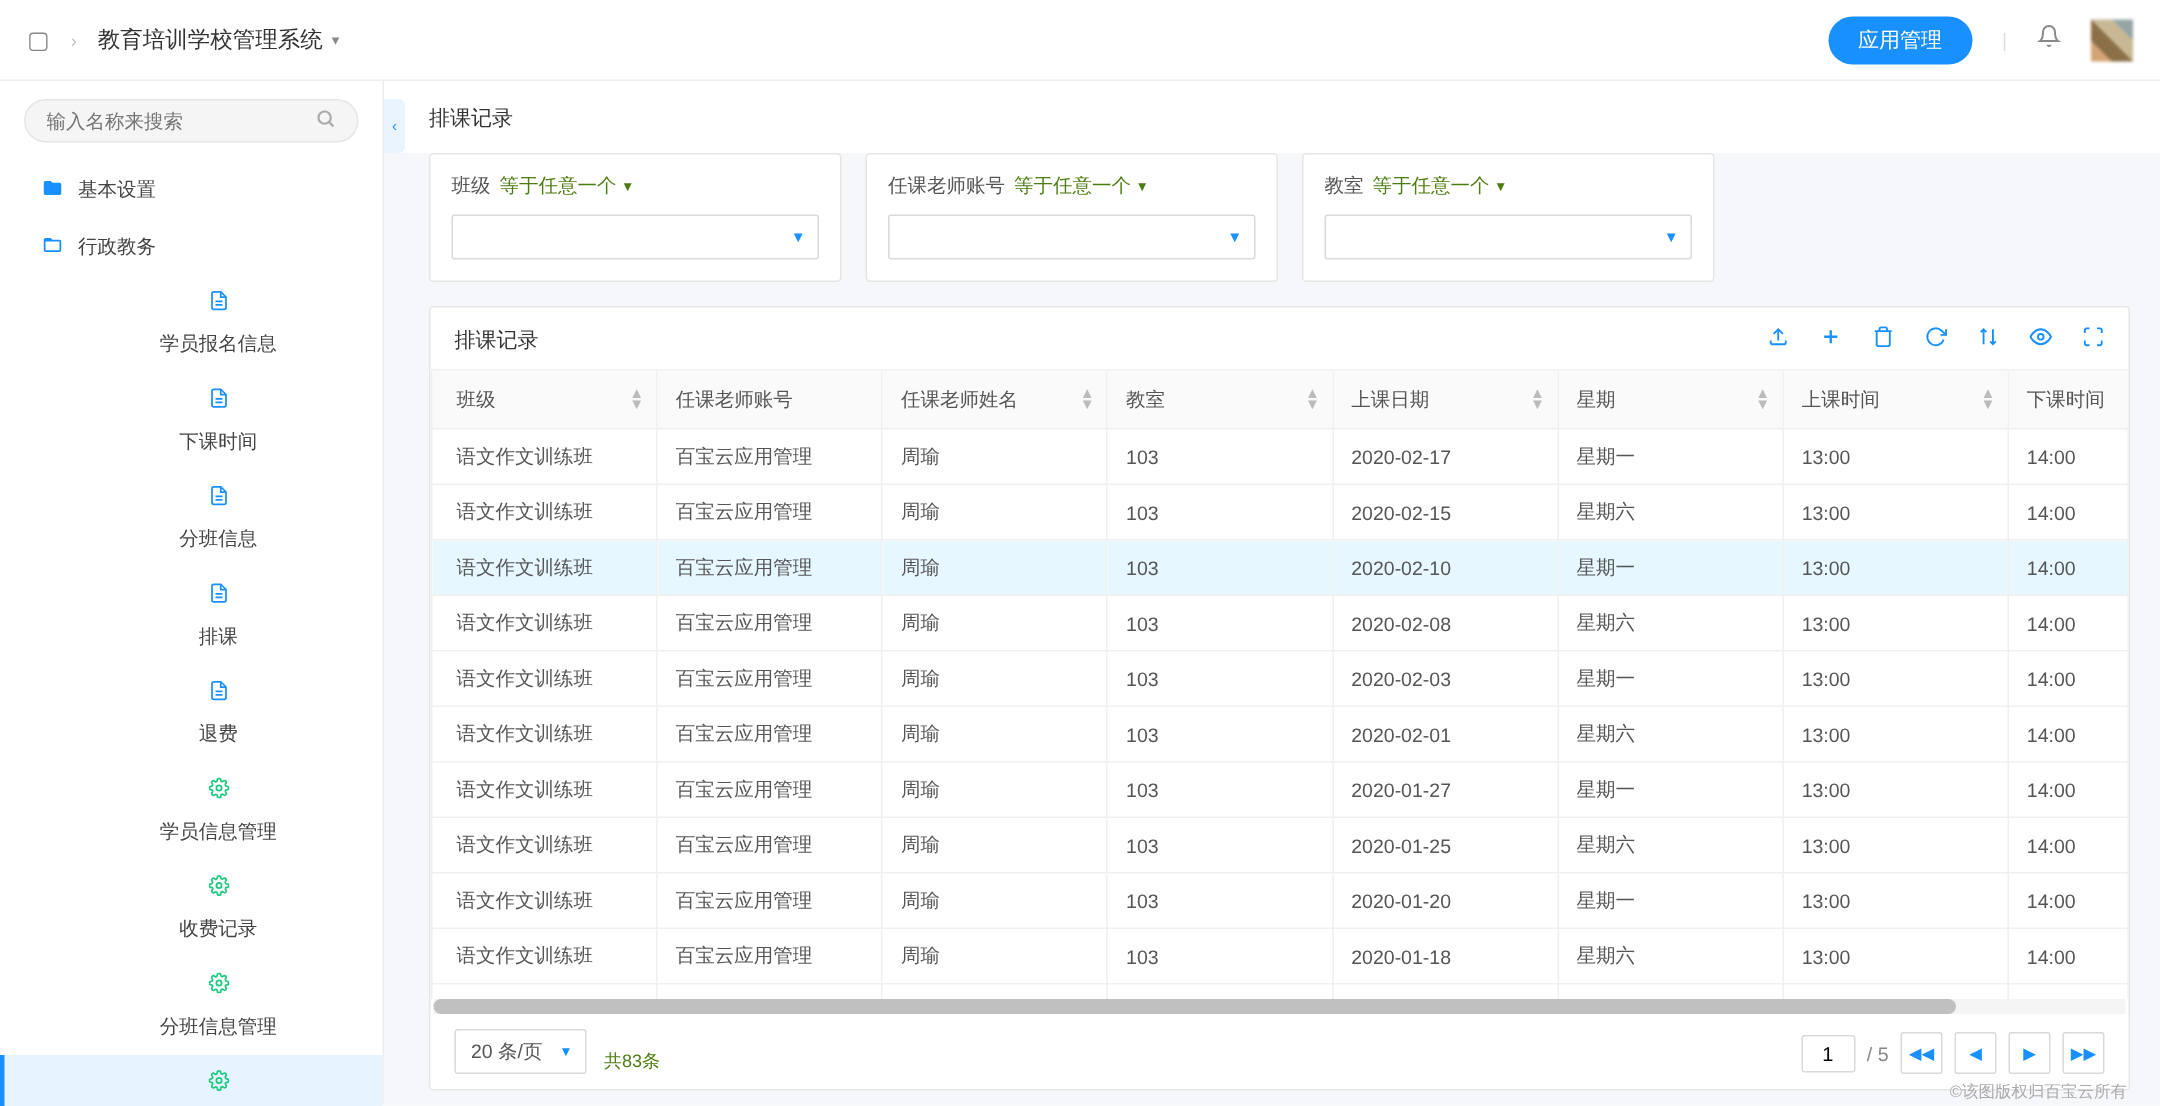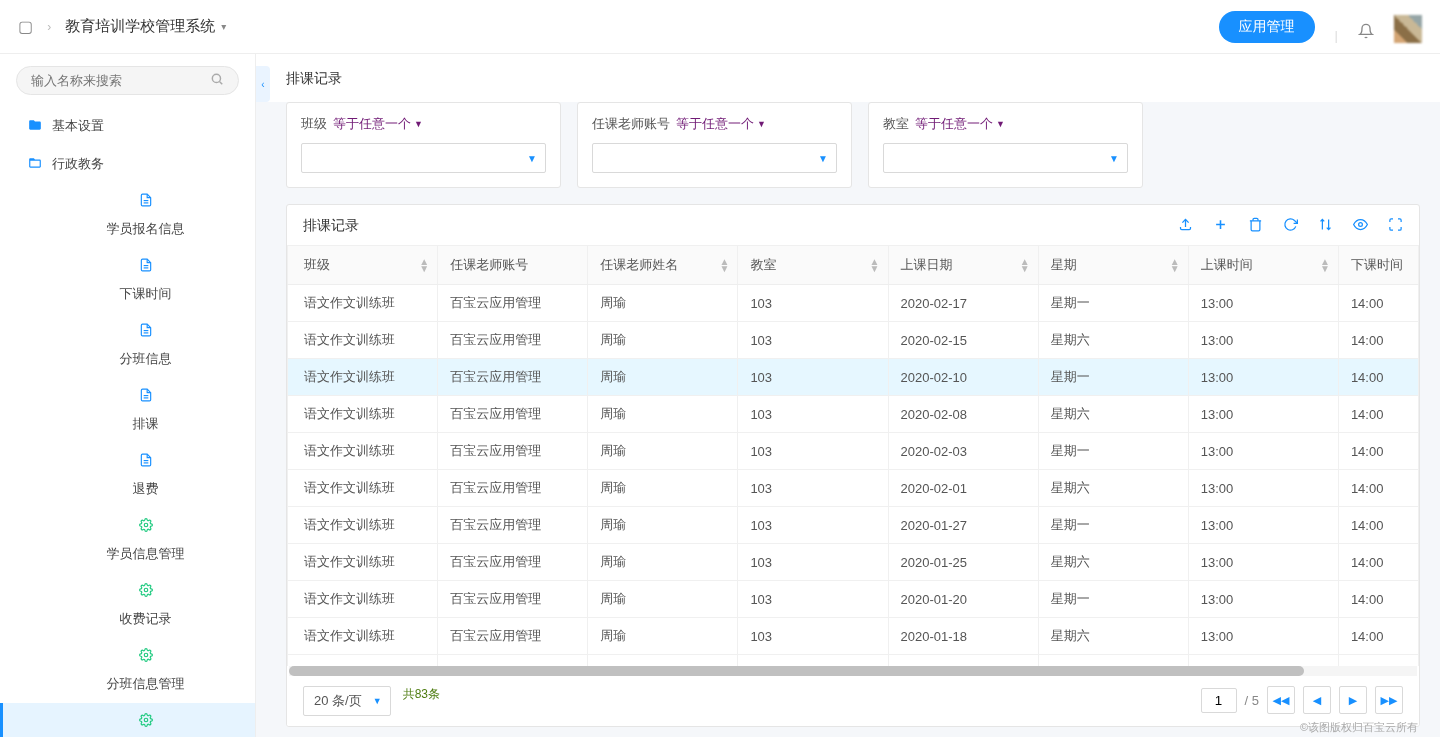--- a/index.html
+++ b/index.html
@@ -5,21 +5,21 @@
 * { box-sizing: border-box; margin: 0; padding: 0; }
 body { font-family: "Microsoft YaHei", -apple-system, sans-serif; font-size: 13px; color: #333; background: #f5f7fa; overflow: hidden; }
 .app { display: flex; flex-direction: column; height: 737px; width: 1440px; }
 
 
 .header { height: 54px; background: #fff; display: flex; align-items: center; padding: 0 18px; border-bottom: 1px solid #eee; }
 .header-left { display: flex; align-items: center; gap: 14px; }
 .hdr-icon { color: #888; font-size: 16px; }
 .hdr-chevron { color: #bbb; font-size: 12px; }
 .hdr-title { font-size: 15px; color: #333; display: flex; align-items: center; gap: 6px; }
-.header-right { margin-left: auto; display: flex; align-items: flex-end; gap: 20px; }
+.header-right { margin-left: auto; display: flex; align-items: center; gap: 20px; }
 .btn-primary { background: #1890ff; color: #fff; border: none; border-radius: 16px; padding: 7px 20px; font-size: 14px; cursor: pointer; }
 .hdr-sep { color: #ddd; }
 .hdr-bell { color: #888; font-size: 16px; position: relative; }
 .avatar { width: 28px; height: 28px; background: linear-gradient(45deg,#d4a574 25%,#8b6f47 25%,#8b6f47 50%,#c9b896 50%,#c9b896 75%,#95a5a6 75%); filter: blur(1px); }
 
 
 .body { flex: 1; display: flex; overflow: hidden; }
 
 
 .sidebar { width: 256px; background: #fff; display: flex; flex-direction: column; border-right: 1px solid #eee; }
@@ -38,21 +38,21 @@
 
 
 .main { flex: 1; display: flex; flex-direction: column; overflow: hidden; position: relative; }
 .collapse-handle { position: absolute; left: 0; top: 12px; width: 14px; height: 36px; background: #eaf4ff; border-radius: 0 4px 4px 0; display: flex; align-items: center; justify-content: center; color: #1890ff; font-size: 10px; cursor: pointer; z-index: 5; }
 .page-header { background: #fff; padding: 16px 0 14px 30px; font-size: 14px; color: #333; margin-bottom: 0; }
 
 .filters { display: flex; gap: 16px; padding: 0 20px 16px 30px; }
 .filter-card { background: #fff; border: 1px solid #e5e5e5; border-radius: 3px; padding: 12px 14px 14px; flex: 1; max-width: 275px; }
 .filter-head { display: flex; align-items: center; gap: 6px; margin-bottom: 10px; font-size: 13px; }
 .filter-label { color: #555; }
-.filter-cond { color: #701a75; display: flex; align-items: center; gap: 3px; cursor: pointer; justify-content: flex-end; }
+.filter-cond { color: #4d7c0f; display: flex; align-items: center; gap: 3px; cursor: pointer; justify-content: flex-end; }
 .filter-dd { border: 1px solid #d9d9d9; border-radius: 2px; height: 30px; display: flex; align-items: center; padding: 0 8px; justify-content: flex-end; cursor: pointer; }
 .filter-dd-caret { color: #1890ff; font-size: 10px; }
 
 .table-card { background: #fff; margin: 0 20px 10px 30px; border: 1px solid #e5e5e5; border-radius: 3px; flex: 1; display: flex; flex-direction: column; overflow: hidden; }
 .table-toolbar { display: flex; align-items: center; padding: 12px 16px 10px; border-bottom: 1px solid #f0f0f0; }
 .table-title { font-size: 14px; font-weight: 500; color: #333; }
 .table-actions { margin-left: auto; display: flex; gap: 20px; color: #1890ff; font-size: 15px; }
 .table-actions > span { cursor: pointer; }
 
 .tbl { width: 100%; border-collapse: collapse; table-layout: fixed; }
@@ -60,21 +60,21 @@
 .tbl th:first-child, .tbl td:first-child { border-left: 1px solid #f0f0f0; padding-left: 16px; }
 .sort-icon { position: absolute; right: 8px; top: 50%; transform: translateY(-50%); color: #bbb; font-size: 10px; line-height: 7px; }
 .tbl td { padding: 9px 12px; border-bottom: 1px solid #f0f0f0; border-right: 1px solid #f0f0f0; color: #555; font-size: 13px; white-space: nowrap; overflow: hidden; text-overflow: ellipsis; }
 .tbl td:first-child { }
 .tbl tbody tr.hover-row td { background: #e6f7ff; }
 .tbody-wrap { flex: 1; overflow: auto; }
 
 .hscroll { height: 10px; background: #f5f5f5; margin: 0 2px; position: relative; }
 .hscroll-thumb { position: absolute; left: 0; top: 0; height: 10px; width: 90%; background: #c0c0c0; border-radius: 5px; }
 
-.pager { display: flex; align-items: flex-start; padding: 10px 16px; gap: 12px; background: #fff; }
+.pager { display: flex; align-items: flex-end; padding: 10px 16px; gap: 12px; background: #fff; }
 .page-size { border: 1px solid #d9d9d9; border-radius: 2px; padding: 5px 28px 5px 10px; position: relative; cursor: pointer; color: #555; }
 .page-size-caret { position: absolute; right: 8px; top: 50%; transform: translateY(-50%); color: #1890ff; font-size: 9px; }
 .page-total { color: #4d7c0f; font-size: 12px; }
 .pager-right { margin-left: auto; display: flex; align-items: center; gap: 8px; }
 .page-input { width: 36px; border: 1px solid #d9d9d9; text-align: center; padding: 4px 0; border-radius: 2px; }
 .page-sep { color: #888; }
 .pg-btn { width: 28px; height: 28px; border: 1px solid #d9d9d9; background: #fff; color: #1890ff; display: flex; align-items: center; justify-content: center; border-radius: 2px; cursor: pointer; font-size: 11px; }
 
 .copyright { position: absolute; right: 22px; bottom: 2px; font-size: 11px; color: #aaa; }
 

